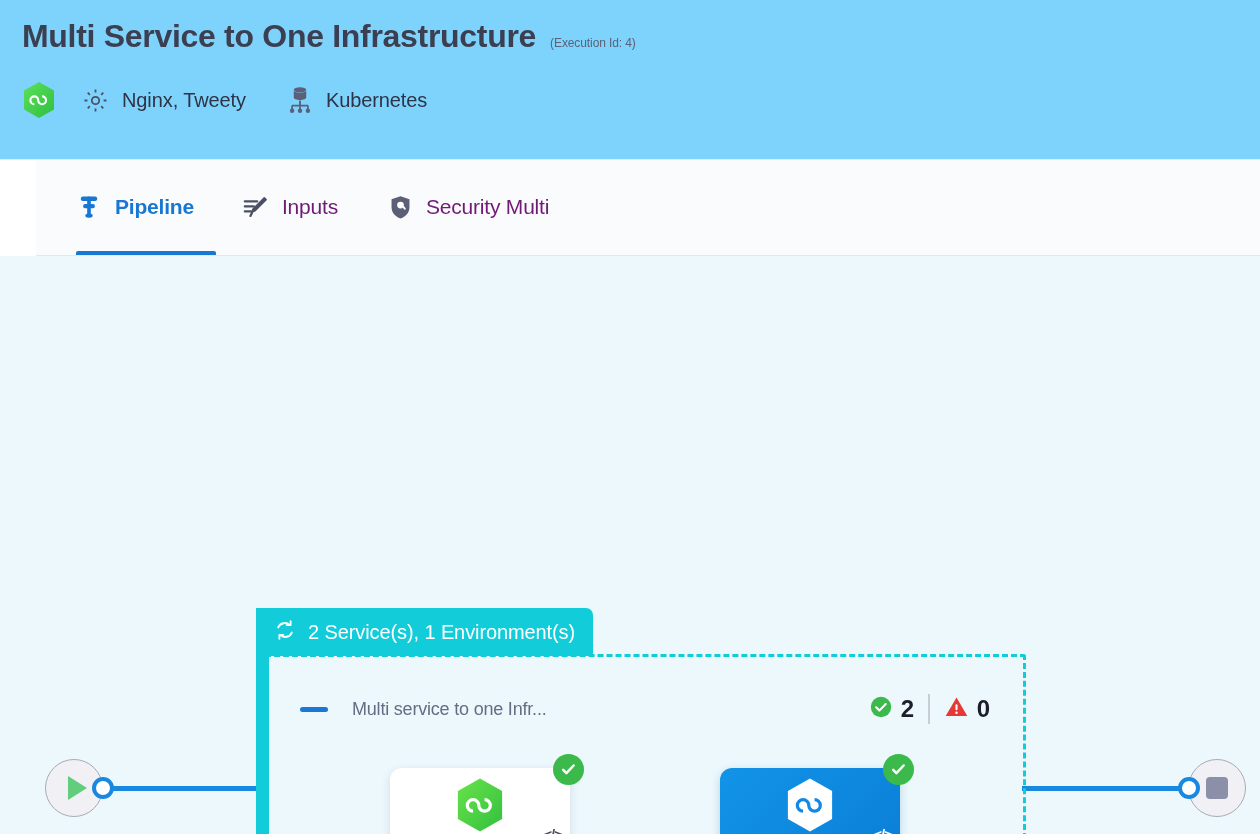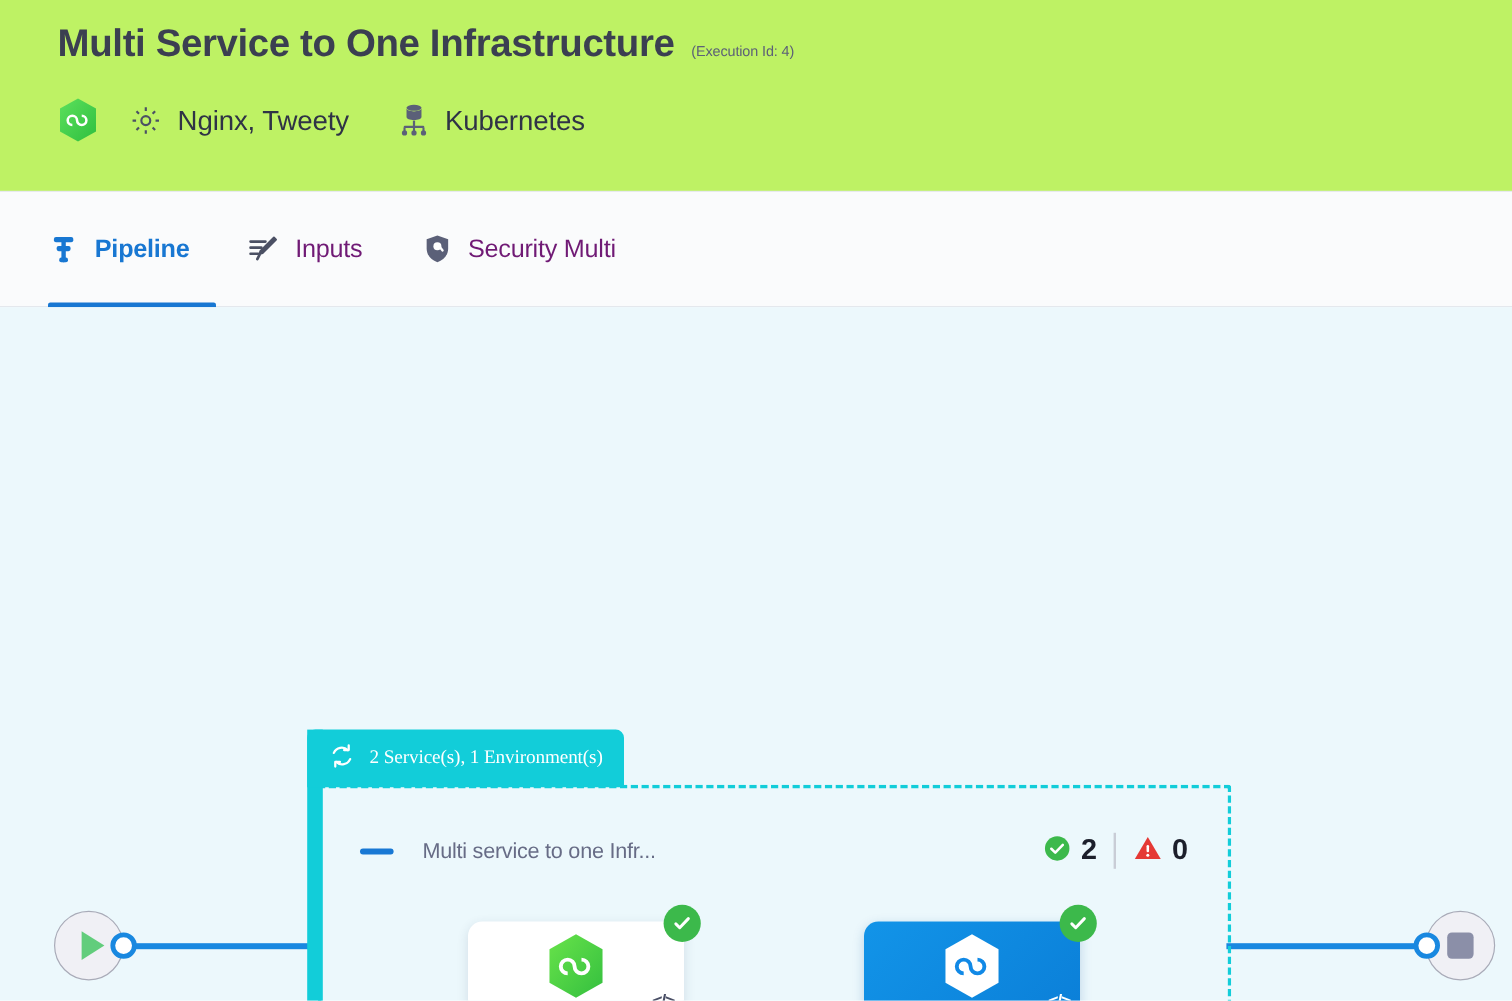--- a/index.html
+++ b/index.html
@@ -7,23 +7,23 @@
     width: 1260px; height: 834px;
     background: #ffffff;
     font-family: "Liberation Sans", sans-serif;
     overflow: hidden;
   }
 
   
   .header {
     position: relative;
     height: 160px;
-    background: #bef264;
+    background: #7dd3fc;
     border-bottom: 1px solid #e7eaee;
-    padding: 18px 0 0 48px;
+    padding: 18px 0 0 22px;
   }
   .title-row { display: flex; align-items: baseline; gap: 14px; }
   .page-title {
     font-size: 32px;
     font-weight: bold;
     color: #3b3f51;
     letter-spacing: -0.3px;
   }
   .exec-id {
     font-size: 12px;
@@ -31,35 +31,36 @@
     letter-spacing: -0.1px;
   }
   .meta-row {
     display: flex;
     align-items: center;
     margin-top: 26px;
   }
   .brand-hex { margin-right: 26px; display: flex; align-items: center; }
   .gear-icon { margin-right: 13px; display: flex; align-items: center; }
   .meta-text {
-    font-size: 23px;
+    font-size: 20px;
     color: #2f3346;
     letter-spacing: -0.1px;
   }
   .meta-spacer { width: 40px; }
   .k8s-icon { margin-right: 12px; display: flex; align-items: center; }
 
   
   .tabbar {
     height: 96px;
     background: #fafbfc;
     border-bottom: 1px solid #e4e8ed;
     display: flex;
-    align-items: center;
+    align-items: flex-end;
     padding-left: 40px;
+    margin-left: 36px;
   }
   .tab {
     height: 96px;
     display: flex;
     align-items: center;
     gap: 13px;
     padding: 0 24px 0 0;
     margin-right: 26px;
     position: relative;
     cursor: pointer;
@@ -154,24 +155,23 @@
     position: absolute;
     left: 256px; top: 352px;
     height: 48px;
     background: #12cdd9;
     border-radius: 7px 7px 0 0;
     display: flex;
     align-items: center;
     gap: 11px;
     padding: 0 18px 0 17px;
     color: #ffffff;
-    font-size: 16px;
+    font-size: 20px;
     letter-spacing: -0.1px;
     cursor: pointer;
-    font-family: Liberation Serif, serif;
   }
 
   
   .group-header {
     position: absolute;
     left: 300px; top: 438px;
     width: 690px;
     display: flex;
     align-items: center;
   }

